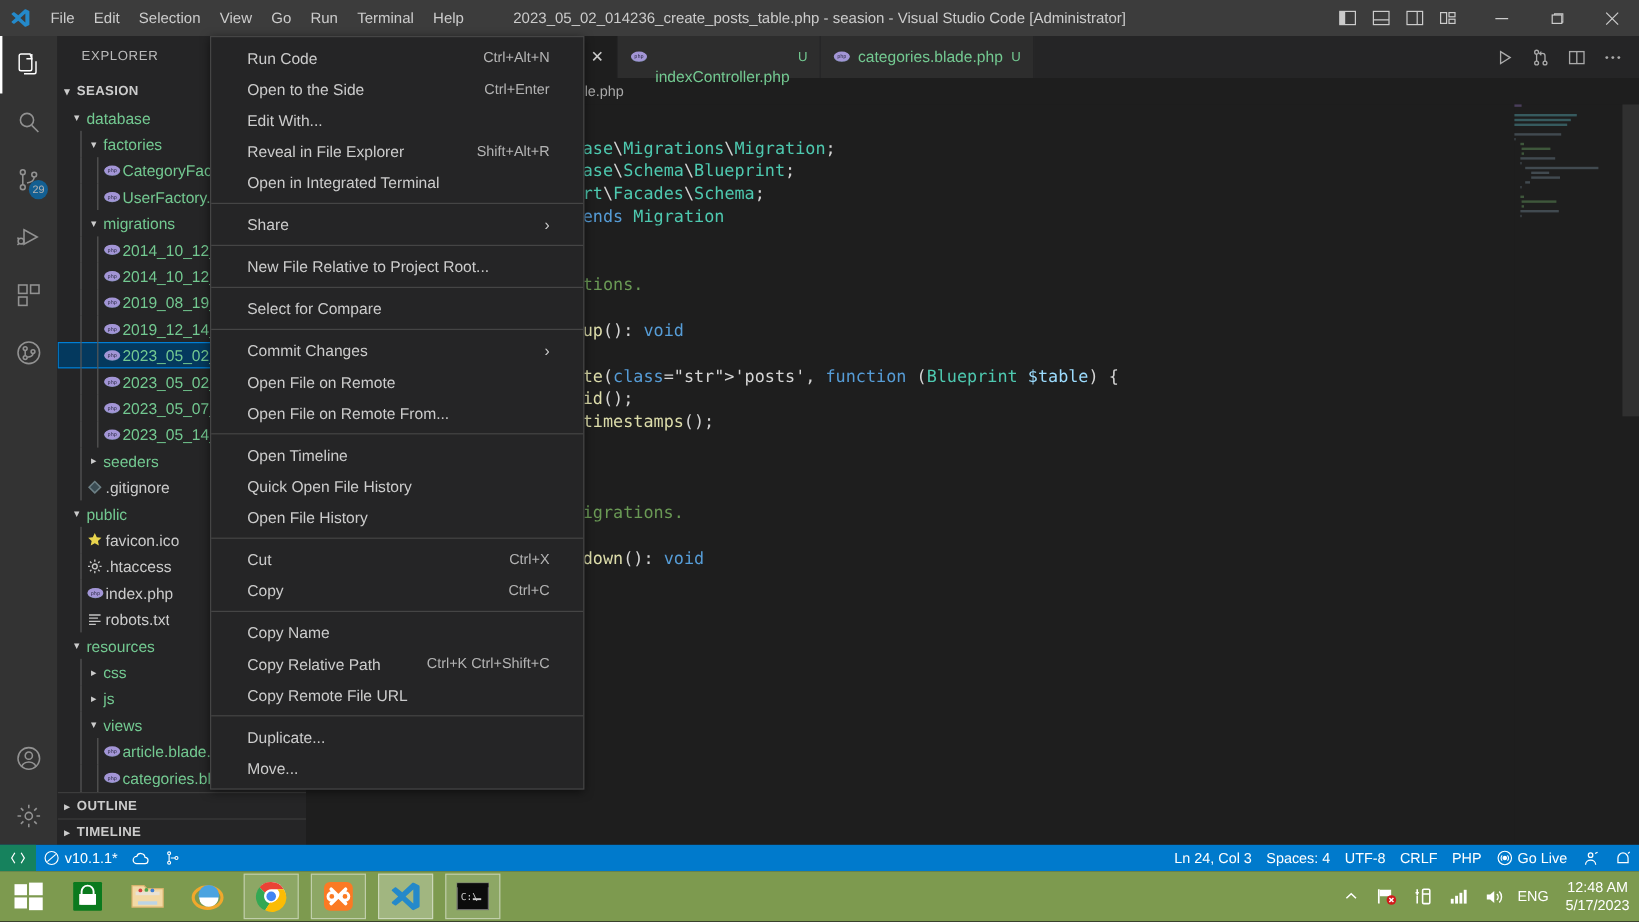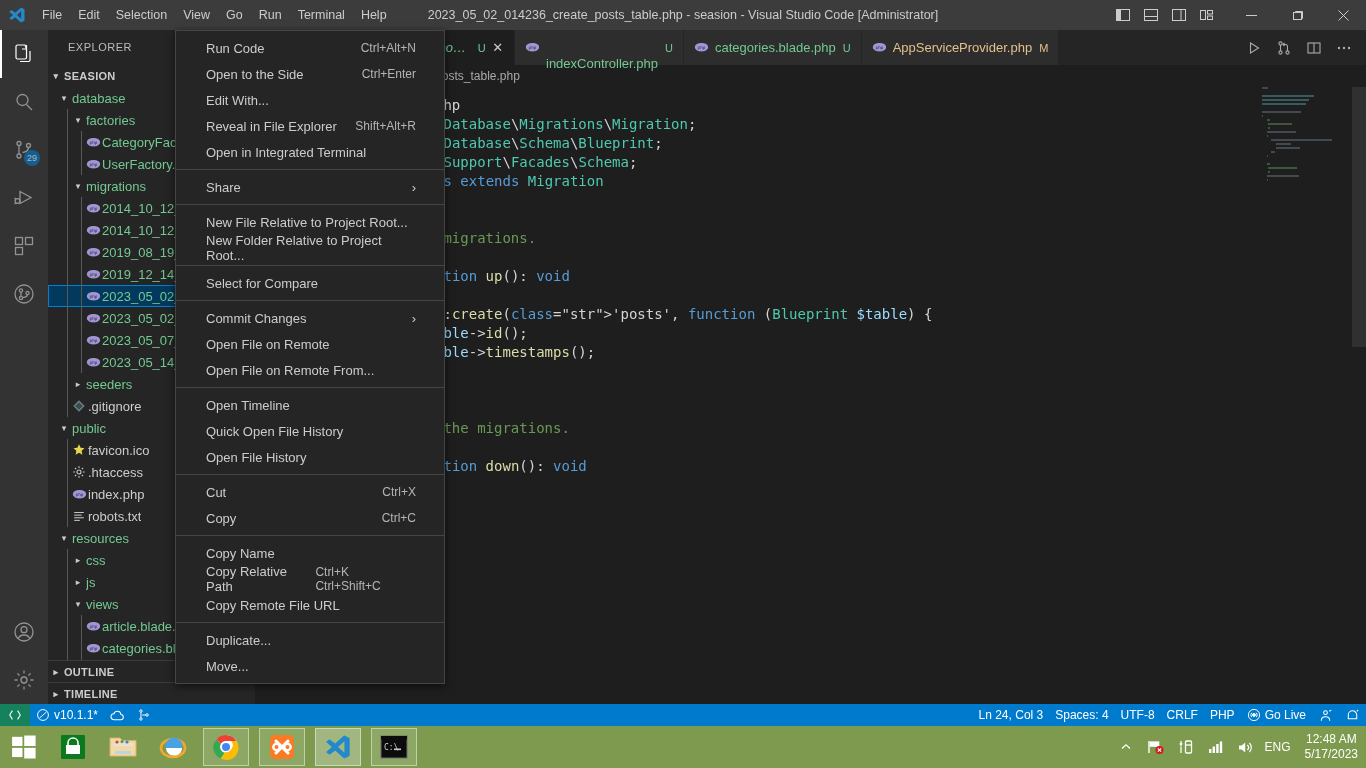--- a/index.html
+++ b/index.html
@@ -140,21 +140,21 @@
   .editor-scroll-v .thumb { position: absolute; top: 0; left: 0; width: 14px; height: 260px; background: rgba(121,121,121,.2); }
 
   .kw      { color: #569cd6; }
   .type    { color: #4ec9b0; }
   .fn      { color: #dcdcaa; }
   .var     { color: #9cdcfe; }
   .cmt     { color: #6a9955; }
 
   
   .ctx-menu {
-    position: absolute; top: 30px; left: 175px; width: 270px;
+    position: absolute; top: 30px; left: 175px; width: 312px;
     background: #252526; border: 1px solid #454545;
     box-shadow: 0 2px 8px rgba(0,0,0,.6);
     padding: 4px 0; z-index: 40; color: #cccccc;
   }
   .ctx-item {
     height: 26px; display: flex; align-items: center;
     padding: 0 28px 0 30px; font-size: 13px; position: relative;
   }
   .ctx-key { margin-left: auto; font-size: 12px; color: #cccccc; opacity: .85; }
   .ctx-sub { margin-left: auto; font-size: 13px; color: #cccccc; }
@@ -649,31 +649,20 @@
         <div class="tab">
           <span style="display: flex;">
             <svg width="15" height="15" viewBox="0 0 16 16">
               <ellipse cx="8" cy="8" rx="7" ry="4.3" fill="#8993be"></ellipse>
               <ellipse cx="8" cy="7.4" rx="7" ry="4.3" fill="#a395d6"></ellipse>
               <text x="8" y="9.3" font-size="4.6" fill="#2b2b45" text-anchor="middle" font-family="monospace">php</text>
             </svg>
           </span>
           <span class="tab-name" style="color: rgb(115, 201, 145);">categories.blade.php</span>
           <span class="tab-status" style="color: rgb(115, 201, 145);">U</span>
-        </div>
-        <div class="tab">
-          <span style="display: flex;">
-            <svg width="15" height="15" viewBox="0 0 16 16">
-              <ellipse cx="8" cy="8" rx="7" ry="4.3" fill="#8993be"></ellipse>
-              <ellipse cx="8" cy="7.4" rx="7" ry="4.3" fill="#a395d6"></ellipse>
-              <text x="8" y="9.3" font-size="4.6" fill="#2b2b45" text-anchor="middle" font-family="monospace">php</text>
-            </svg>
-          </span>
-          <span class="tab-name" style="color: rgb(226, 192, 141);">AppServiceProvider.php</span>
-          <span class="tab-status" style="color: rgb(226, 192, 141);">M</span>
         </div>
         <div class="tab-actions">
         <div>
           <svg width="16" height="16" viewBox="0 0 16 16" fill="none" stroke="#cccccc" stroke-width="1.1">
               <path d="M4.5 3 12.5 8 4.5 13z"></path>
             </svg>
         </div>
         <div>
           <svg width="16" height="16" viewBox="0 0 16 16" fill="none" stroke="#cccccc" stroke-width="1.1">
               <circle cx="4.5" cy="3.5" r="1.6"></circle>
@@ -755,23 +744,20 @@
       </div>
       <div class="ctx-sep"></div>
       <div class="ctx-item">
         <span>Share</span>
         <span class="ctx-sub">›</span>
       </div>
       <div class="ctx-sep"></div>
       <div class="ctx-item">
         <span>New File Relative to Project Root...</span>
       </div>
-      <div class="ctx-item">
-        <span>New Folder Relative to Project Root...</span>
-      </div>
       <div class="ctx-sep"></div>
       <div class="ctx-item">
         <span>Select for Compare</span>
       </div>
       <div class="ctx-sep"></div>
       <div class="ctx-item">
         <span>Commit Changes</span>
         <span class="ctx-sub">›</span>
       </div>
       <div class="ctx-item">

